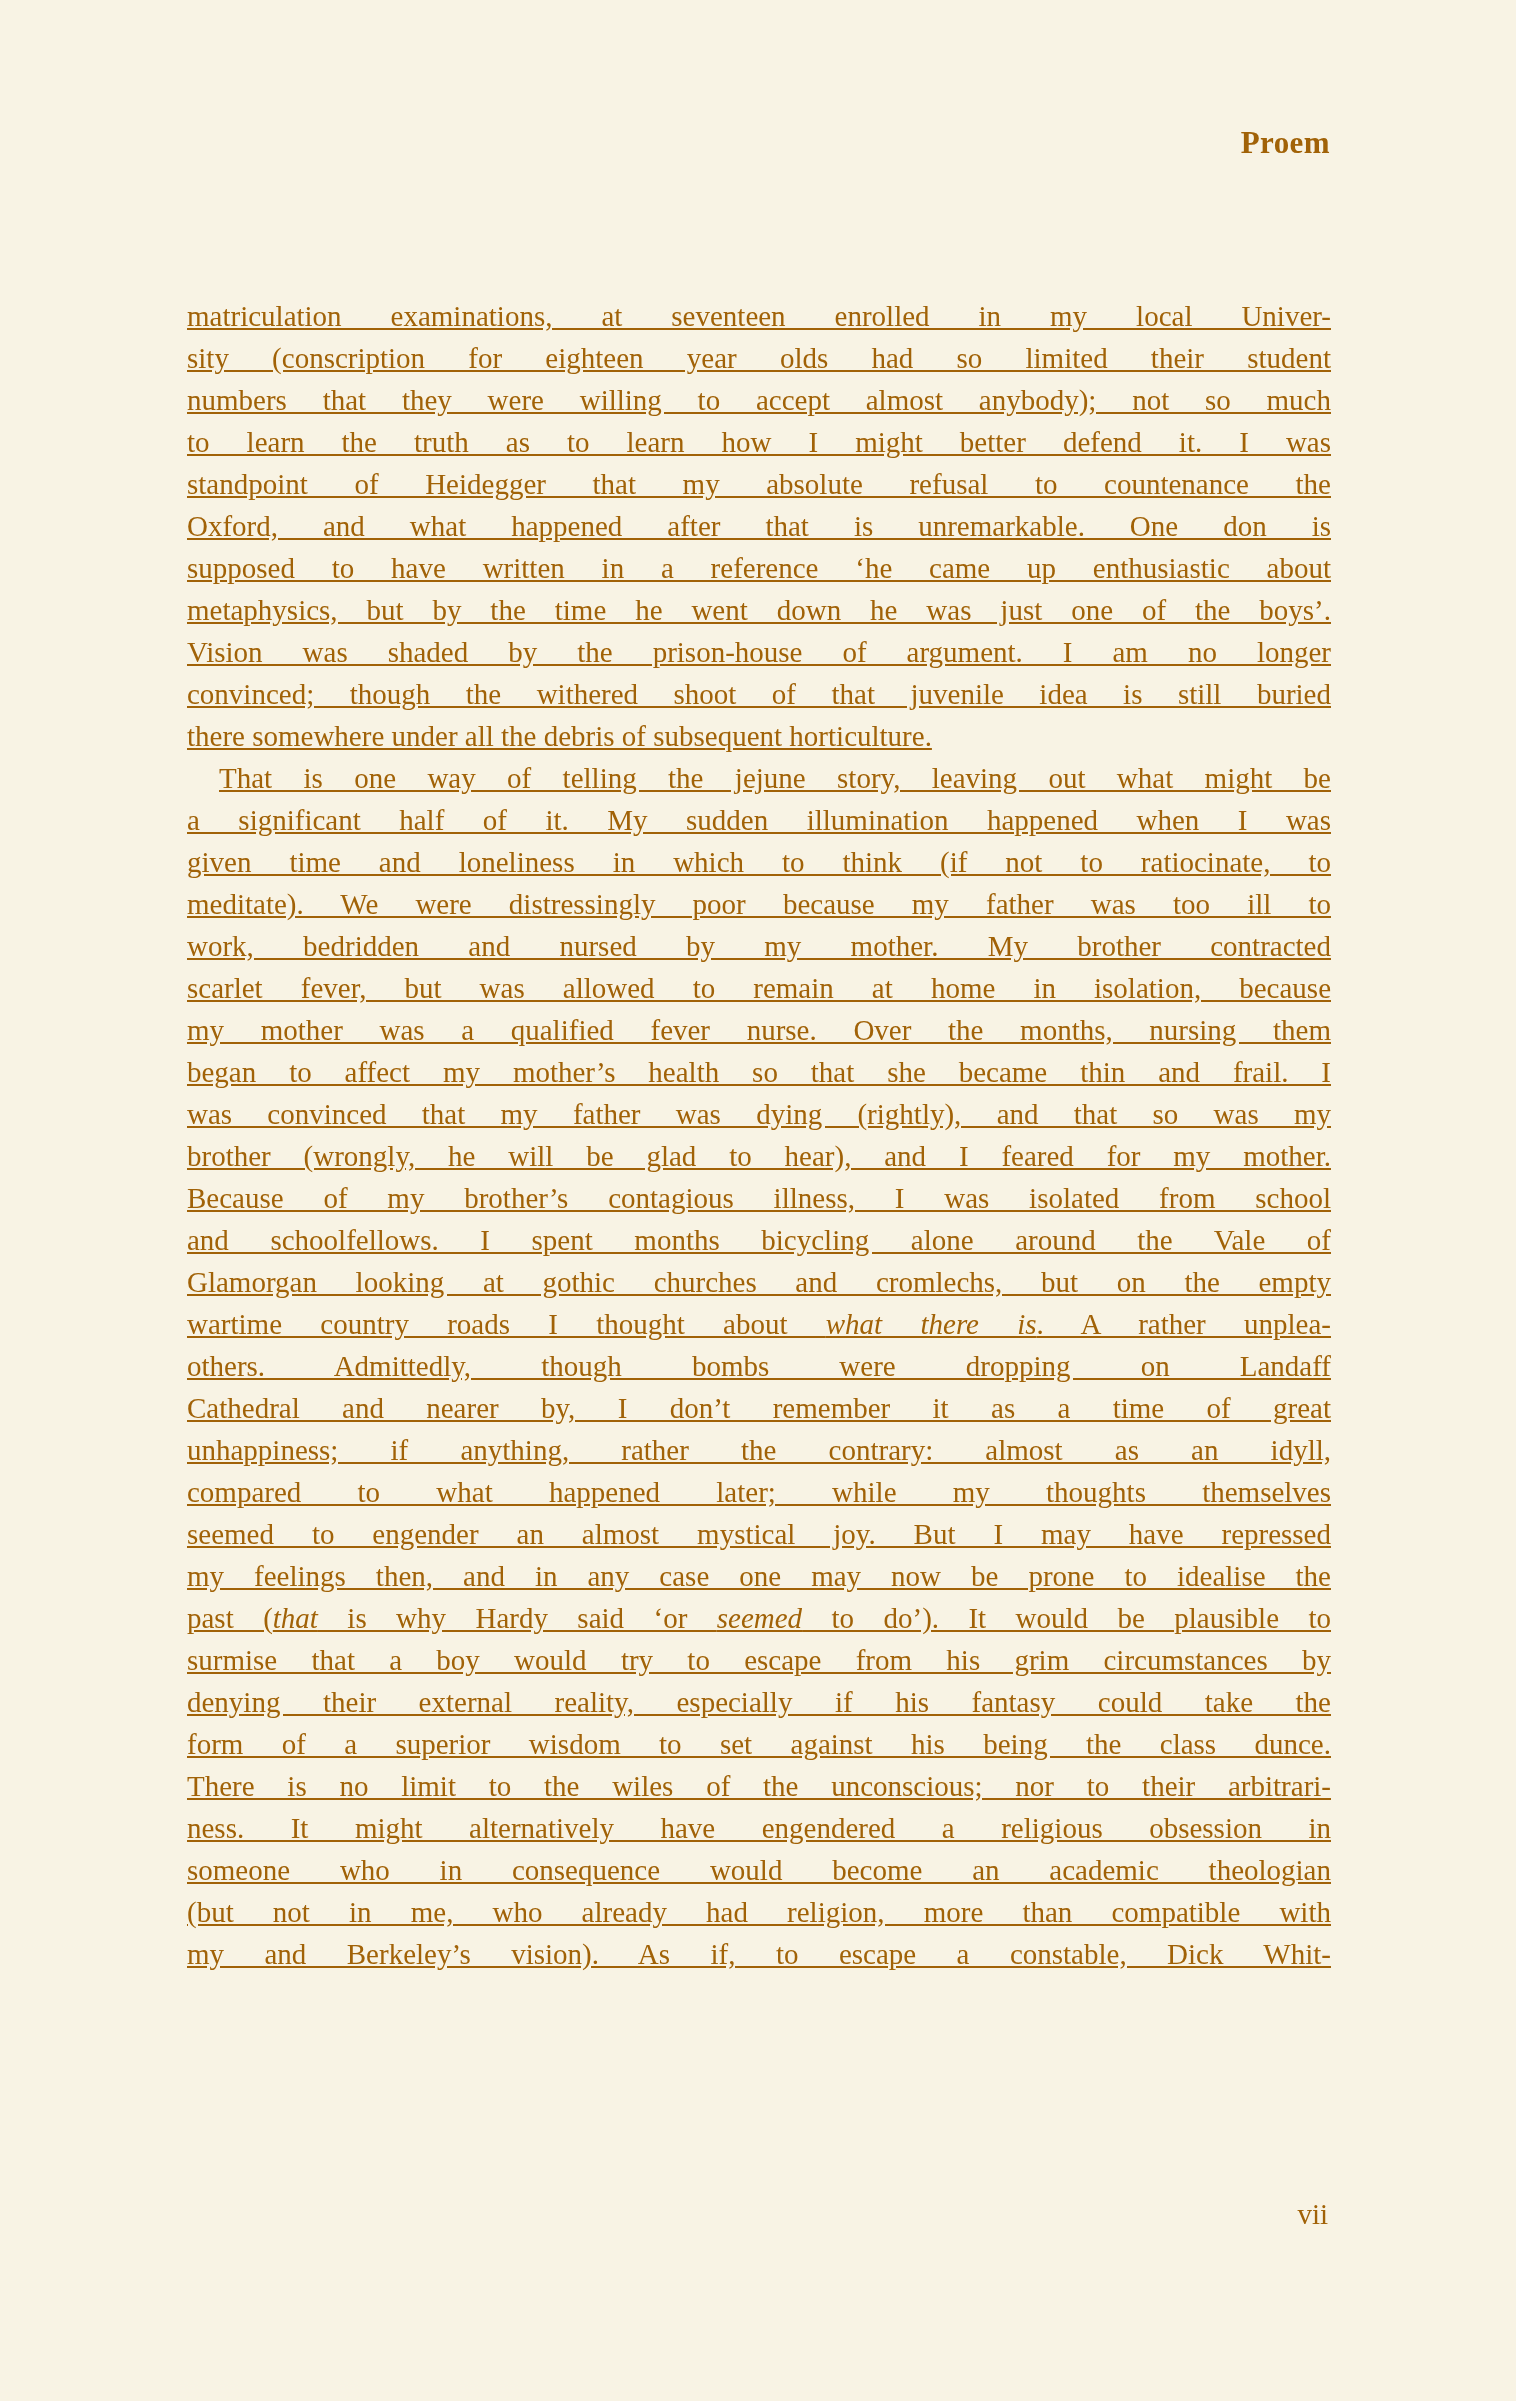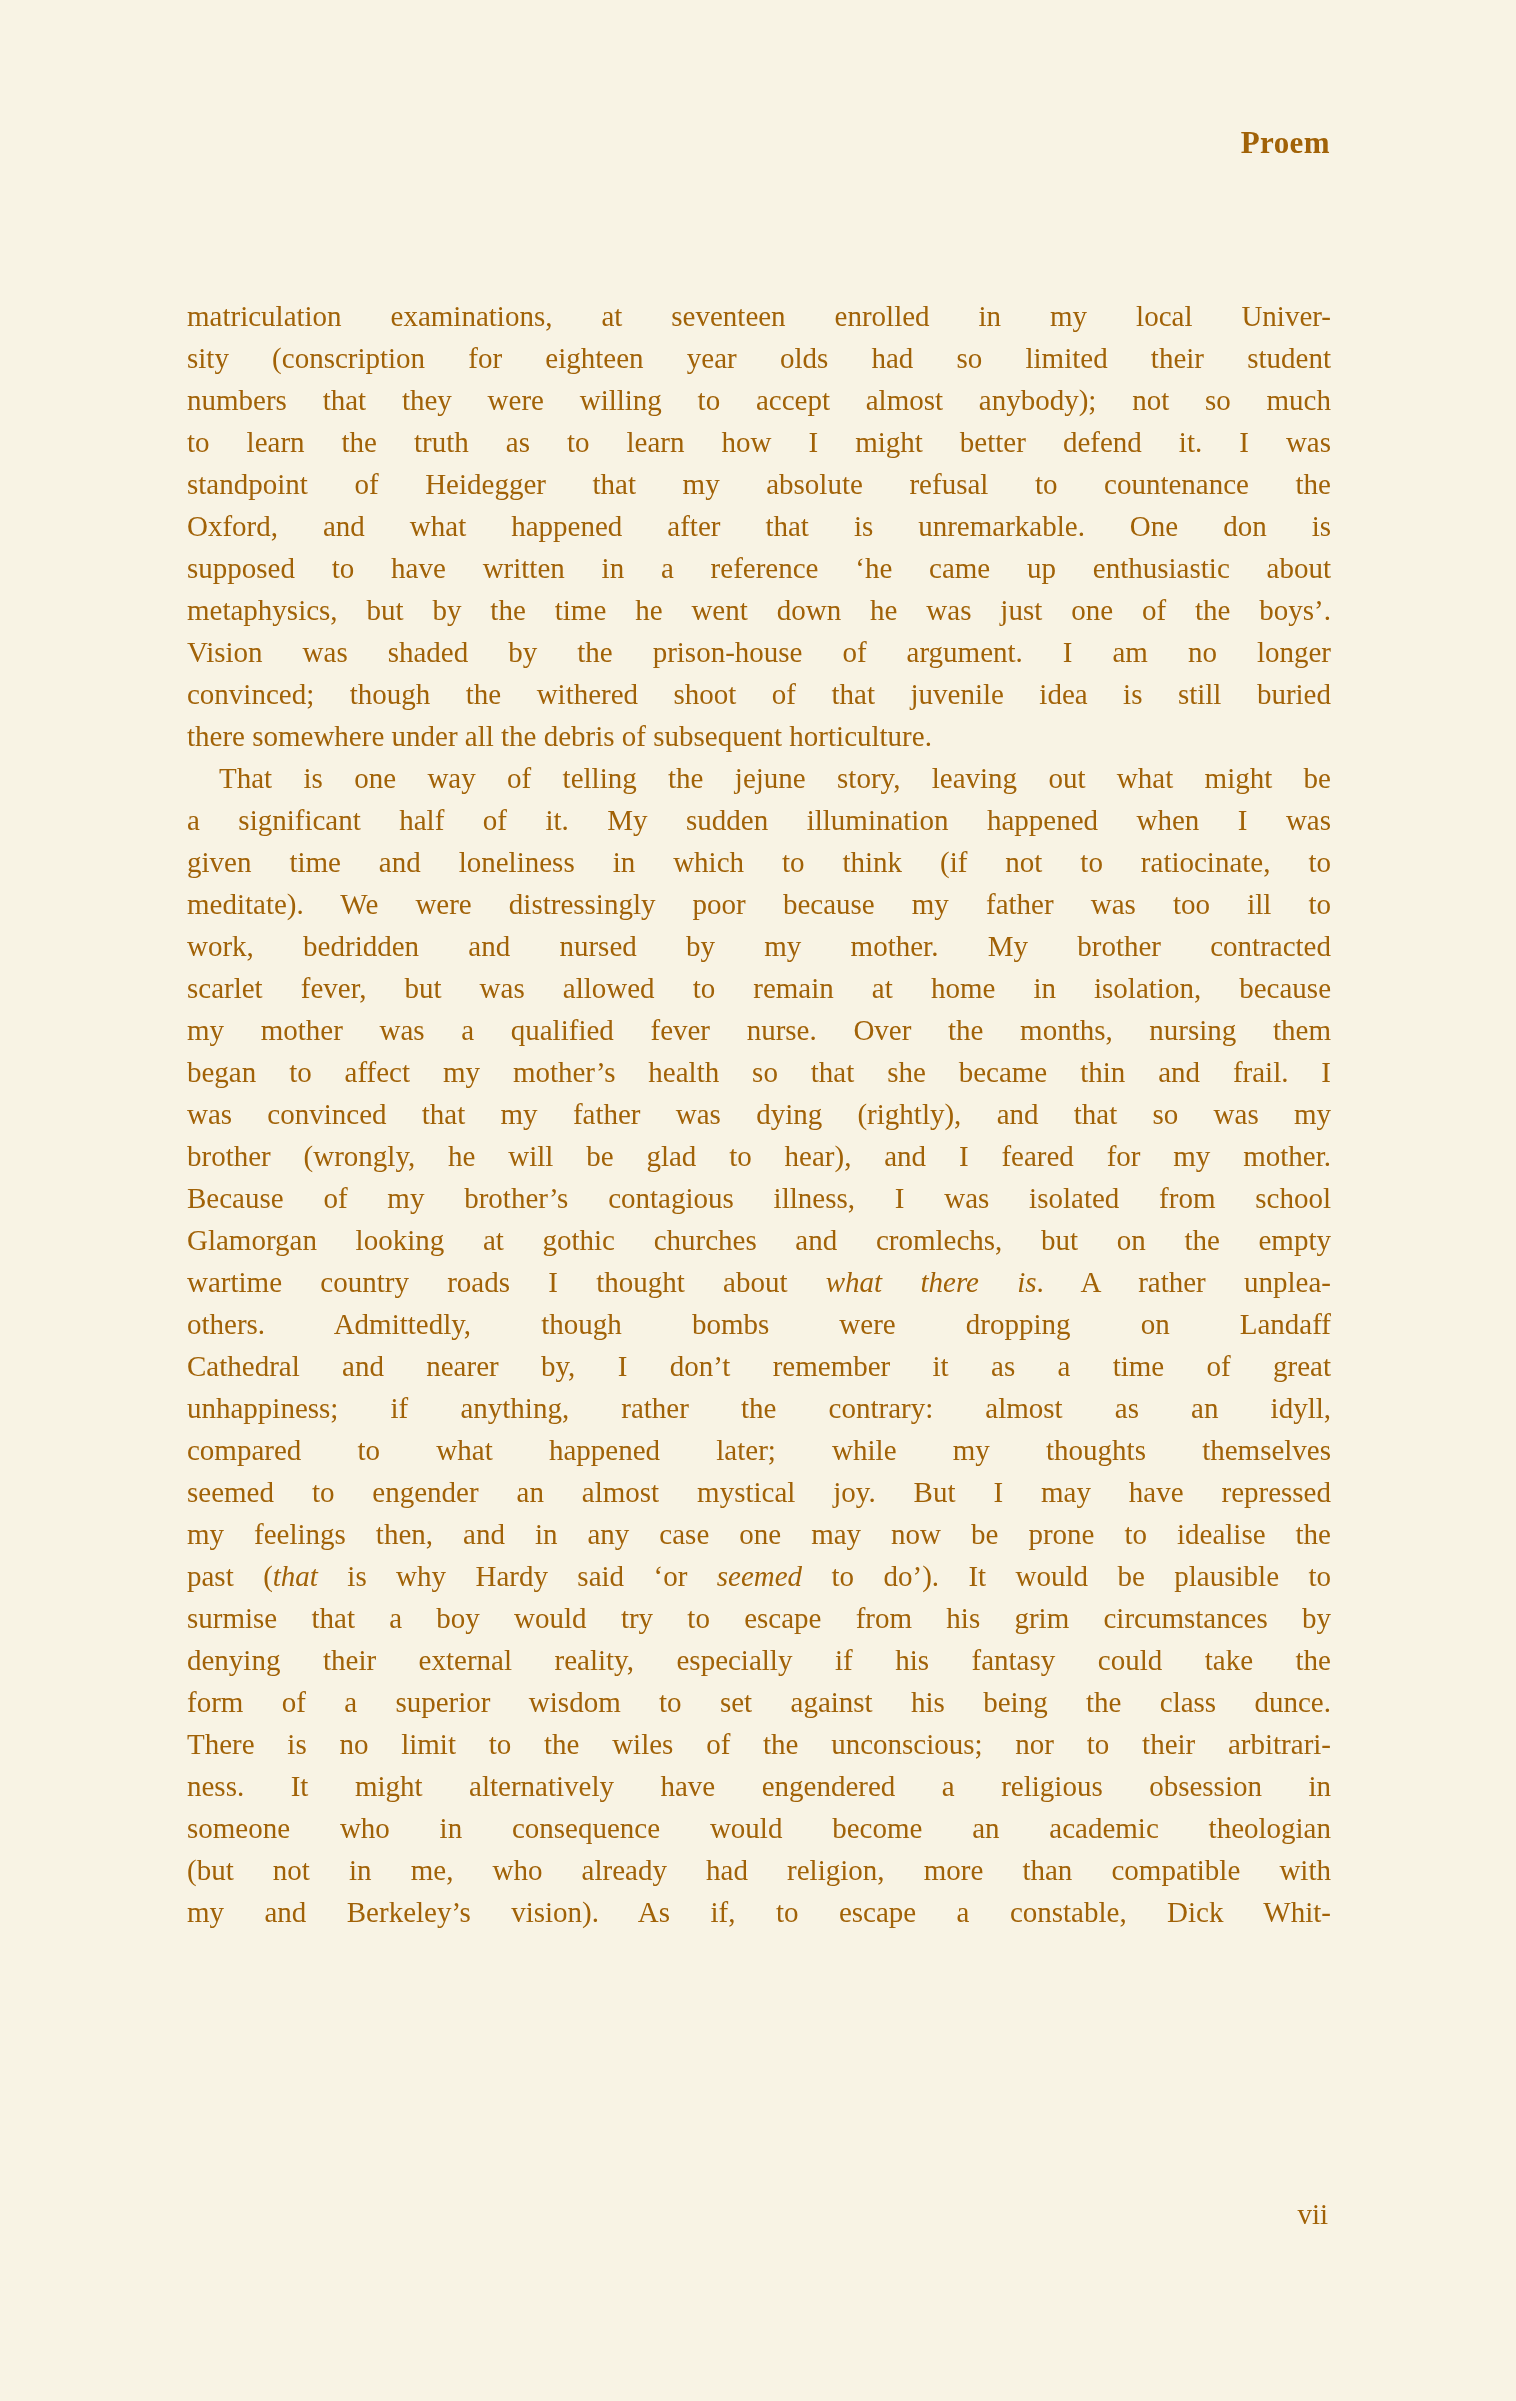--- a/index.html
+++ b/index.html
@@ -28,20 +28,21 @@
   .text-block {
     position: absolute;
     top: 295px;
     left: 187px;
     width: 1144px;
     font-size: 29px;
     line-height: 42px;
   }
   .paragraph {
     margin: 0;
+    text-decoration: underline;
   }
   .line {
     text-align: justify;
     text-align-last: justify;
     -moz-text-align-last: justify;
     white-space: normal;
   }
   .line.last {
     text-align-last: left;
     -moz-text-align-last: left;
@@ -81,20 +82,21 @@
         <div class="line">a significant half of it. My sudden illumination happened when I was</div>
         <div class="line">given time and loneliness in which to think (if not to ratiocinate, to</div>
         <div class="line">meditate). We were distressingly poor because my father was too ill to</div>
         <div class="line">work, bedridden and nursed by my mother. My brother contracted</div>
         <div class="line">scarlet fever, but was allowed to remain at home in isolation, because</div>
         <div class="line">my mother was a qualified fever nurse. Over the months, nursing them</div>
         <div class="line">began to affect my mother’s health so that she became thin and frail. I</div>
         <div class="line">was convinced that my father was dying (rightly), and that so was my</div>
         <div class="line">brother (wrongly, he will be glad to hear), and I feared for my mother.</div>
         <div class="line">Because of my brother’s contagious illness, I was isolated from school</div>
+        <div class="line">and schoolfellows. I spent months bicycling alone around the Vale of</div>
         <div class="line">Glamorgan looking at gothic churches and cromlechs, but on the empty</div>
         <div class="line">wartime country roads I thought about <i>what there is</i>. A rather unplea-</div>
         <div class="line">others. Admittedly, though bombs were dropping on Landaff</div>
         <div class="line">Cathedral and nearer by, I don’t remember it as a time of great</div>
         <div class="line">unhappiness; if anything, rather the contrary: almost as an idyll,</div>
         <div class="line">compared to what happened later; while my thoughts themselves</div>
         <div class="line">seemed to engender an almost mystical joy. But I may have repressed</div>
         <div class="line">my feelings then, and in any case one may now be prone to idealise the</div>
         <div class="line">past (<i>that</i> is why Hardy said ‘or <i>seemed</i> to do’). It would be plausible to</div>
         <div class="line">surmise that a boy would try to escape from his grim circumstances by</div>

